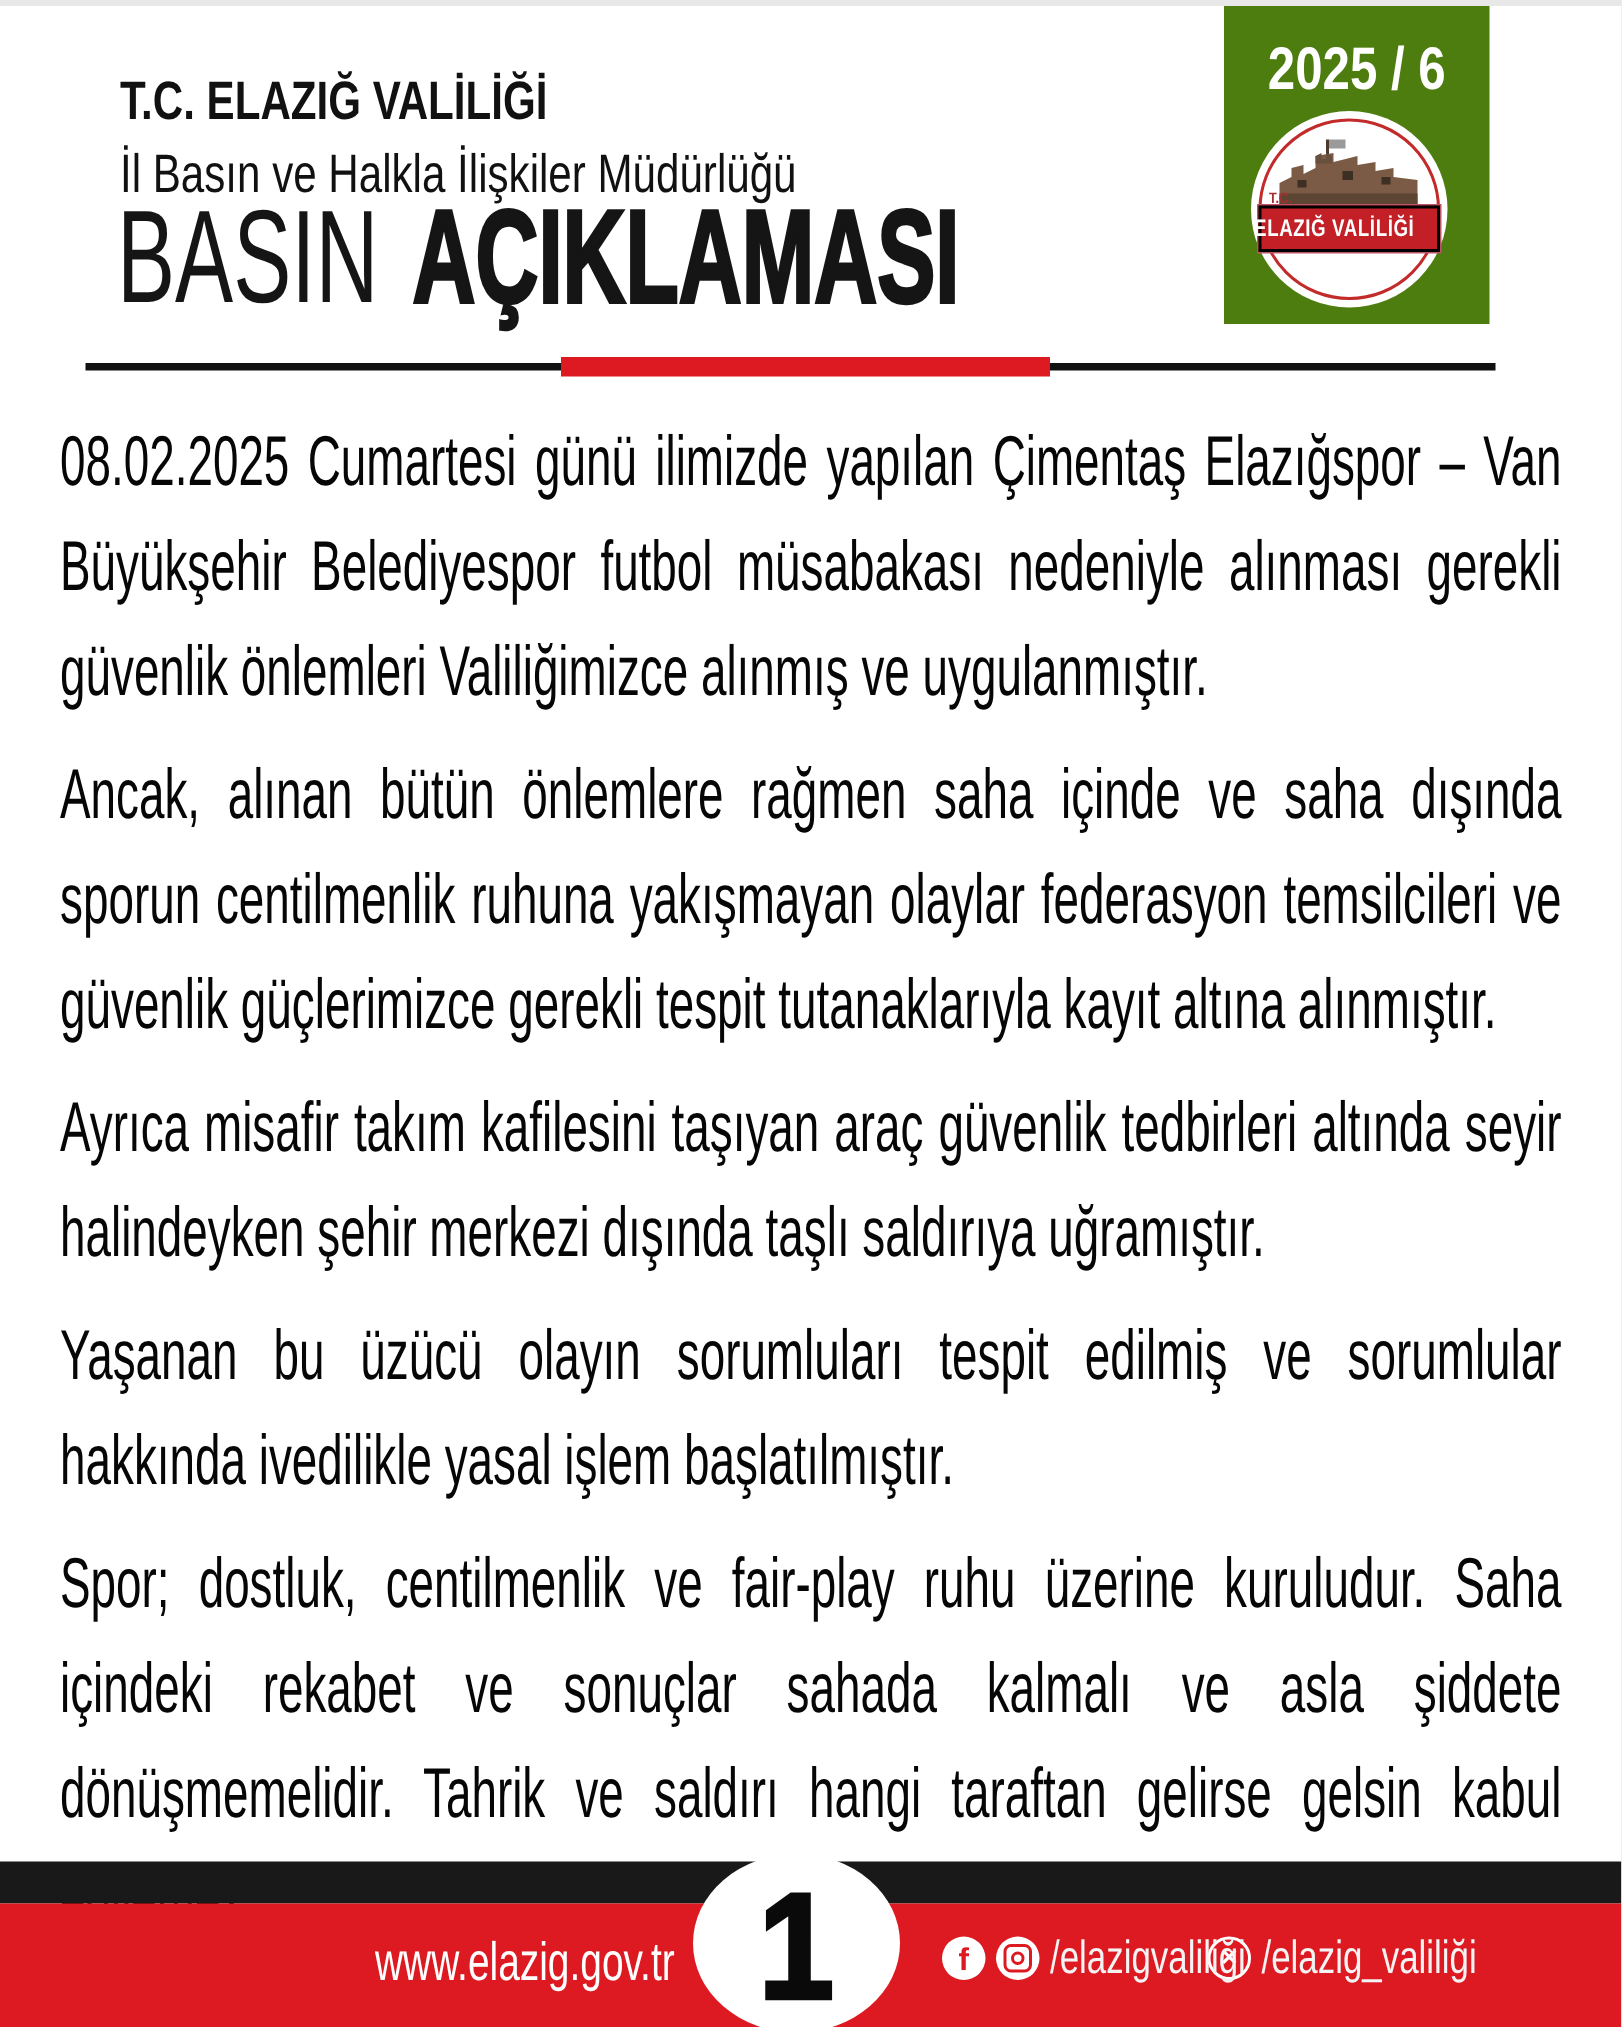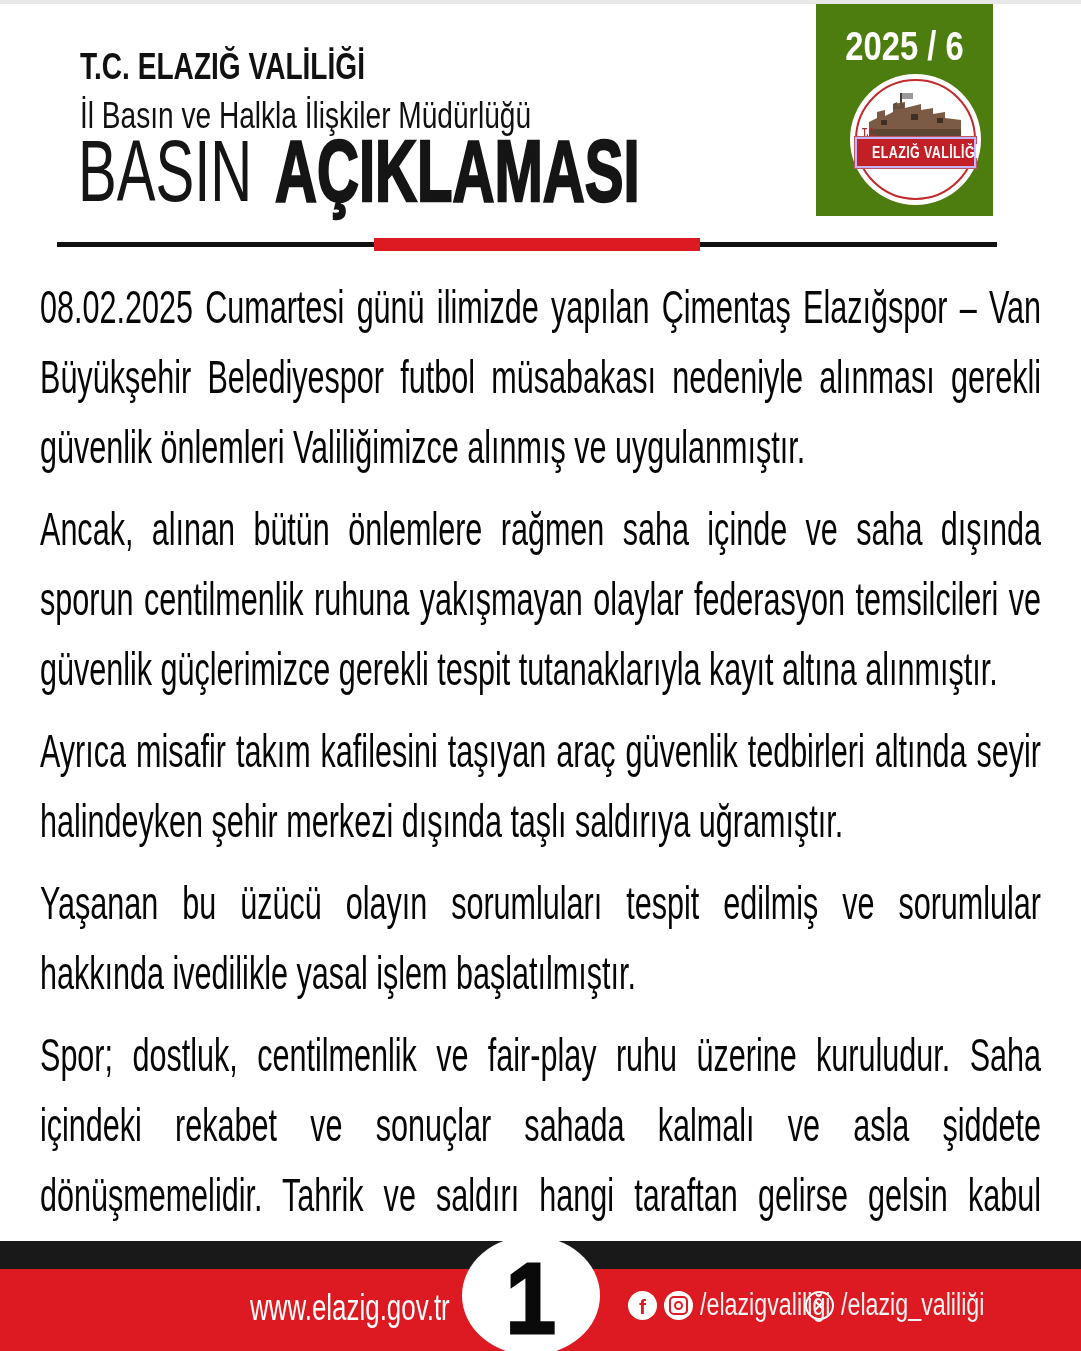--- a/index.html
+++ b/index.html
@@ -27,35 +27,35 @@
   
   .badge{
     position:absolute;left:816px;top:0;width:177px;height:212px;
     background:#4d7c0f;text-align:center;
   }
   .badge-issue{
     margin-top:20px;font-size:40px;font-weight:700;color:#ffffff;
     transform:scaleX(0.82);transform-origin:50% 0;white-space:nowrap;
   }
   .logo-circle{
-    position:absolute;left:34px;top:70px;width:131px;height:131px;
+    position:absolute;left:18px;top:70px;width:131px;height:131px;
     background:#ffffff;border-radius:50%;
   }
   .logo-ring{
     position:absolute;inset:5px;border:2px solid #c32b2b;border-radius:50%;
   }
   .logo-castle{position:absolute;left:13px;top:16px;width:104px;height:48px;}
   .logo-tc{
     position:absolute;left:12px;top:53px;font-size:10px;font-weight:700;color:#a53030;
     transform:scaleX(0.85);transform-origin:0 0;
   }
   .logo-band{
     position:absolute;left:5px;right:5px;top:63px;height:27px;
-    background:#c22026;border:2px solid #c4b5fd;box-shadow:0 0 0 1px #b56;
-    display:flex;align-items:center;justify-content:flex-start;
+    background:#c22026;border:2px solid #000000;box-shadow:0 0 0 1px #b56;
+    display:flex;align-items:center;justify-content:flex-end;
   }
   .logo-band-text{
     font-size:16px;font-weight:700;color:#ffffff;white-space:nowrap;
     transform:scaleX(0.78);transform-origin:50% 50%;letter-spacing:0.5px;
   }
   
   .rule{position:absolute;left:57px;top:234px;width:940px;height:13px;}
   .rule-black{position:absolute;left:0;top:4px;width:100%;height:5px;background:#111;}
   .rule-red{position:absolute;left:317px;top:0;width:326px;height:13px;background:#dd1a21;}
   

